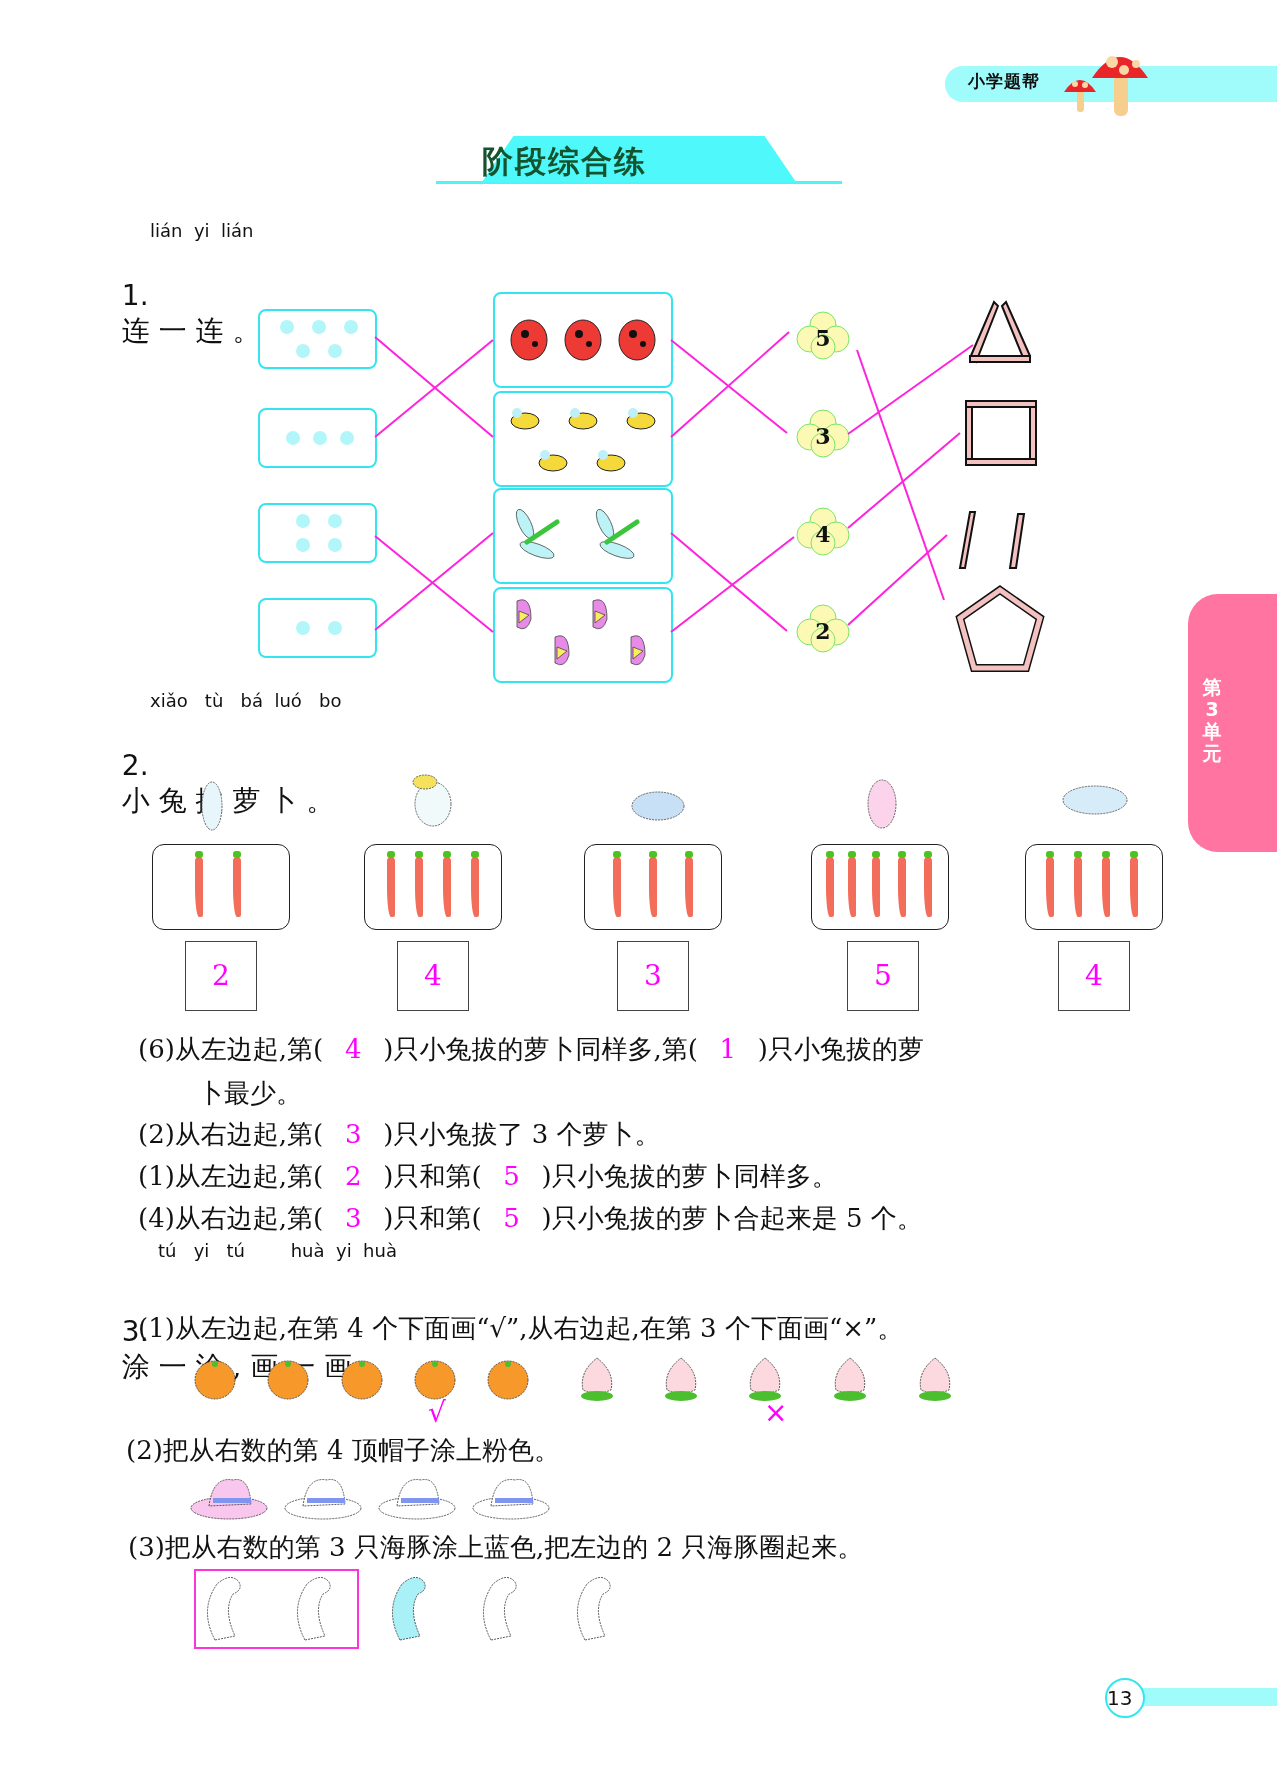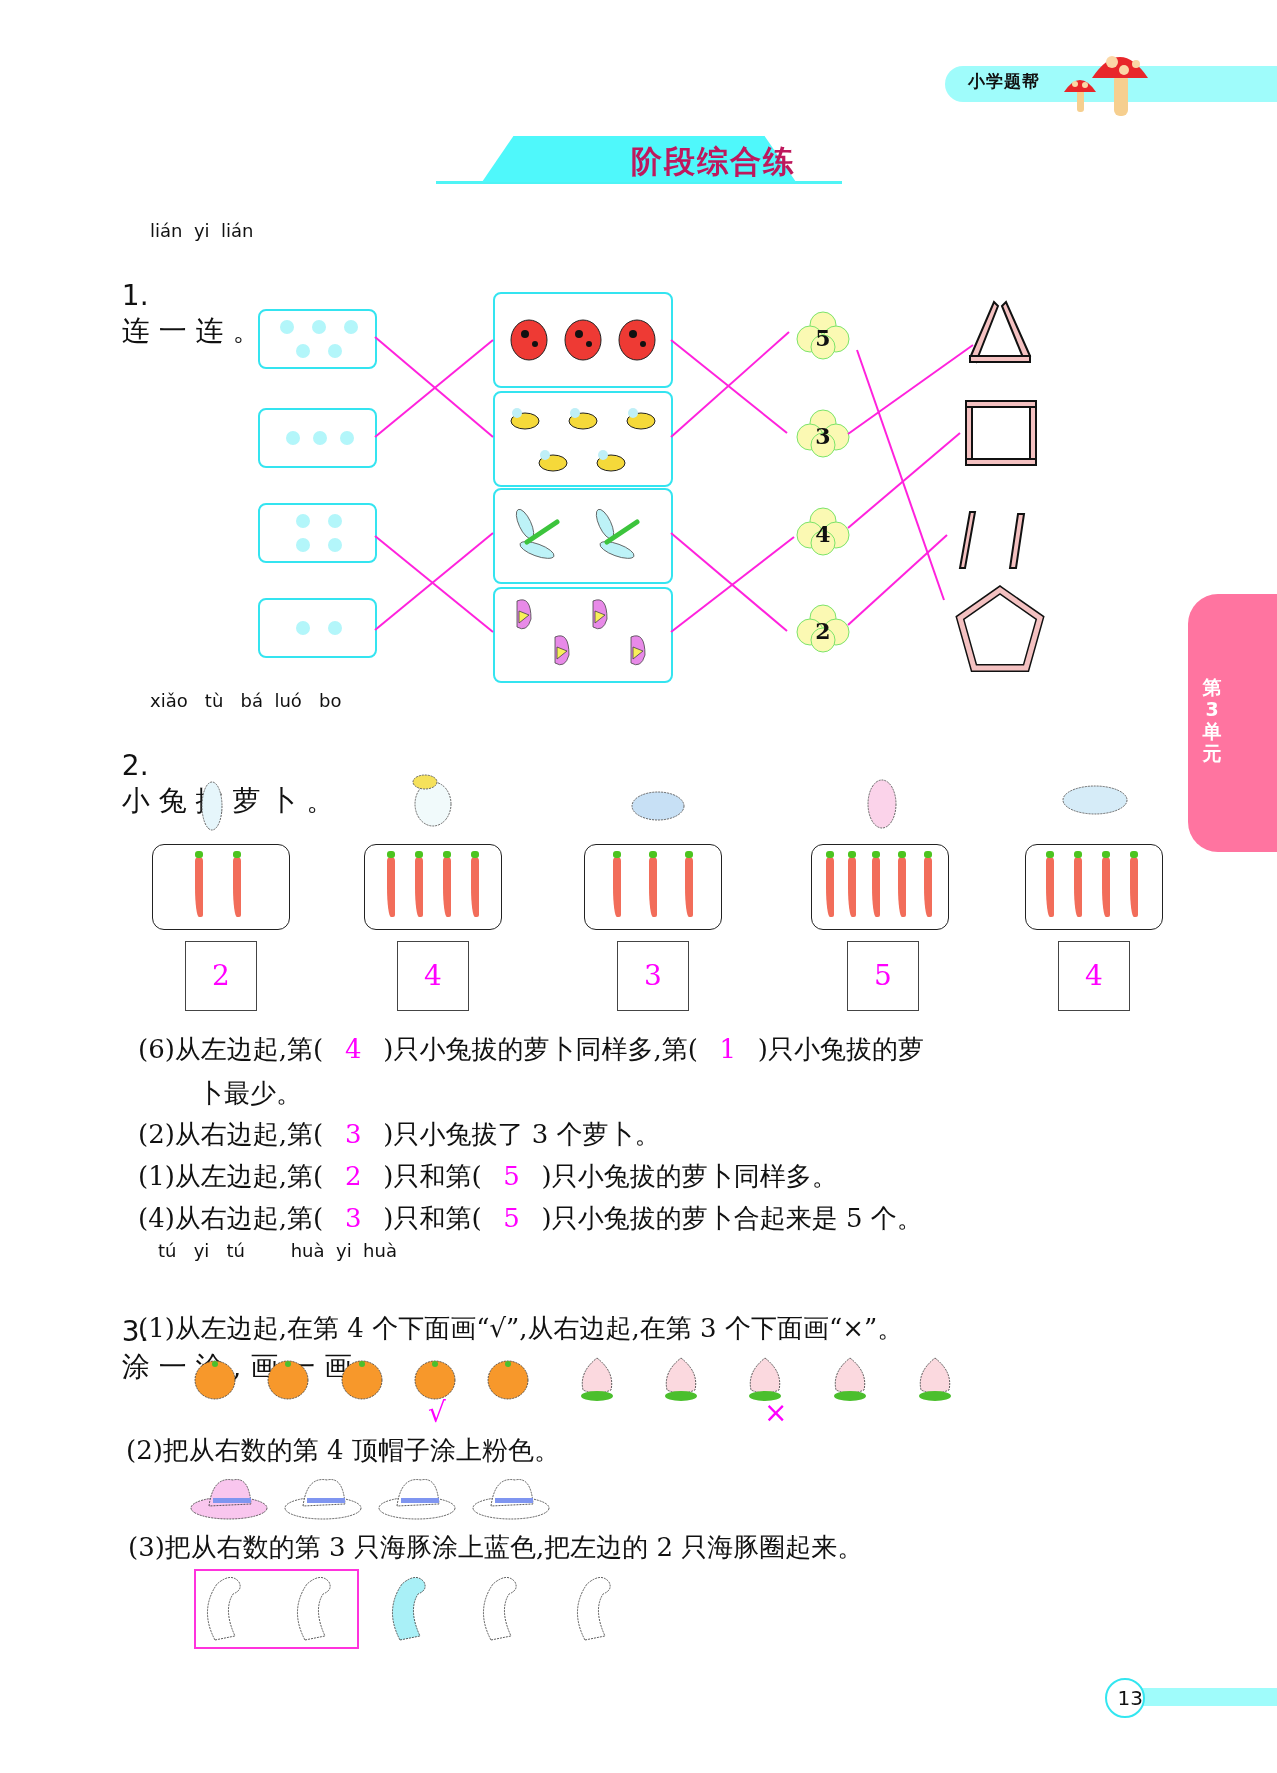--- a/index.html
+++ b/index.html
@@ -8,30 +8,30 @@
   .abs { position: absolute; }
 
   
   .brand-bar { left: 945px; top: 66px; width: 332px; height: 36px; background: #9ffcfb;
                border-radius: 18px 0 0 18px; }
   .brand-text { left: 968px; top: 70px; font-size: 17px; font-weight: bold; letter-spacing: 1px; color: #111; }
   
   .title-line { left: 436px; top: 181px; width: 406px; height: 3px; background: #4ff4f5; }
   .title-tab { left: 482px; top: 136px; width: 314px; height: 46px; background: #4ff8fb;
                clip-path: polygon(10% 0, 90% 0, 100% 100%, 0 100%); border-radius: 10px 10px 0 0; }
-  .title-text { left: 482px; top: 141px; width: 314px; text-align: right; font-size: 31px; font-weight: bold; color: #be185d; letter-spacing: 2px; }
+  .title-text { left: 482px; top: 141px; width: 314px; text-align: left; font-size: 31px; font-weight: bold; color: #14532d; letter-spacing: 2px; }
 
   
   .side-tab { left: 1188px; top: 594px; width: 89px; height: 258px; background: #ff74a0; border-radius: 30px 0 0 30px; }
   .side-text { left: 1200px; top: 676px; width: 24px; text-align: center; color: #fff; font-weight: bold; font-size: 19px; line-height: 22px; }
 
   
   .pg-bar { left: 1140px; top: 1688px; width: 137px; height: 18px; background: #9ffcfb; }
   .pg-circle { left: 1105px; top: 1678px; width: 36px; height: 36px; border: 2px solid #33e6f0; border-radius: 50%;
-               background: #fff; text-align: right; line-height: 36px; font-size: 20px; }
+               background: #fff; text-align: left; line-height: 36px; font-size: 20px; }
 
   .pinyin { font-size: 18px; color: #111; white-space: pre; font-family: "DejaVu Sans", sans-serif; }
   .qtitle { font-size: 28px; color: #111; white-space: pre; font-family: "DejaVu Serif", serif; }
   .qnum { font-family: "DejaVu Sans", sans-serif; }
   .sentence { font-size: 26px; font-family: "DejaVu Serif", serif; white-space: pre; color: #111; }
   .ans { color: #ff00ff; display: inline-block; min-width: 60px; text-align: center; }
 
   
   .dot-box { width: 115px; height: 56px; border: 2px solid #34e4f0; border-radius: 8px; background:#fff; }
   .dot { position: absolute; width: 14px; height: 14px; border-radius: 50%; background: #b3f6fa; }

